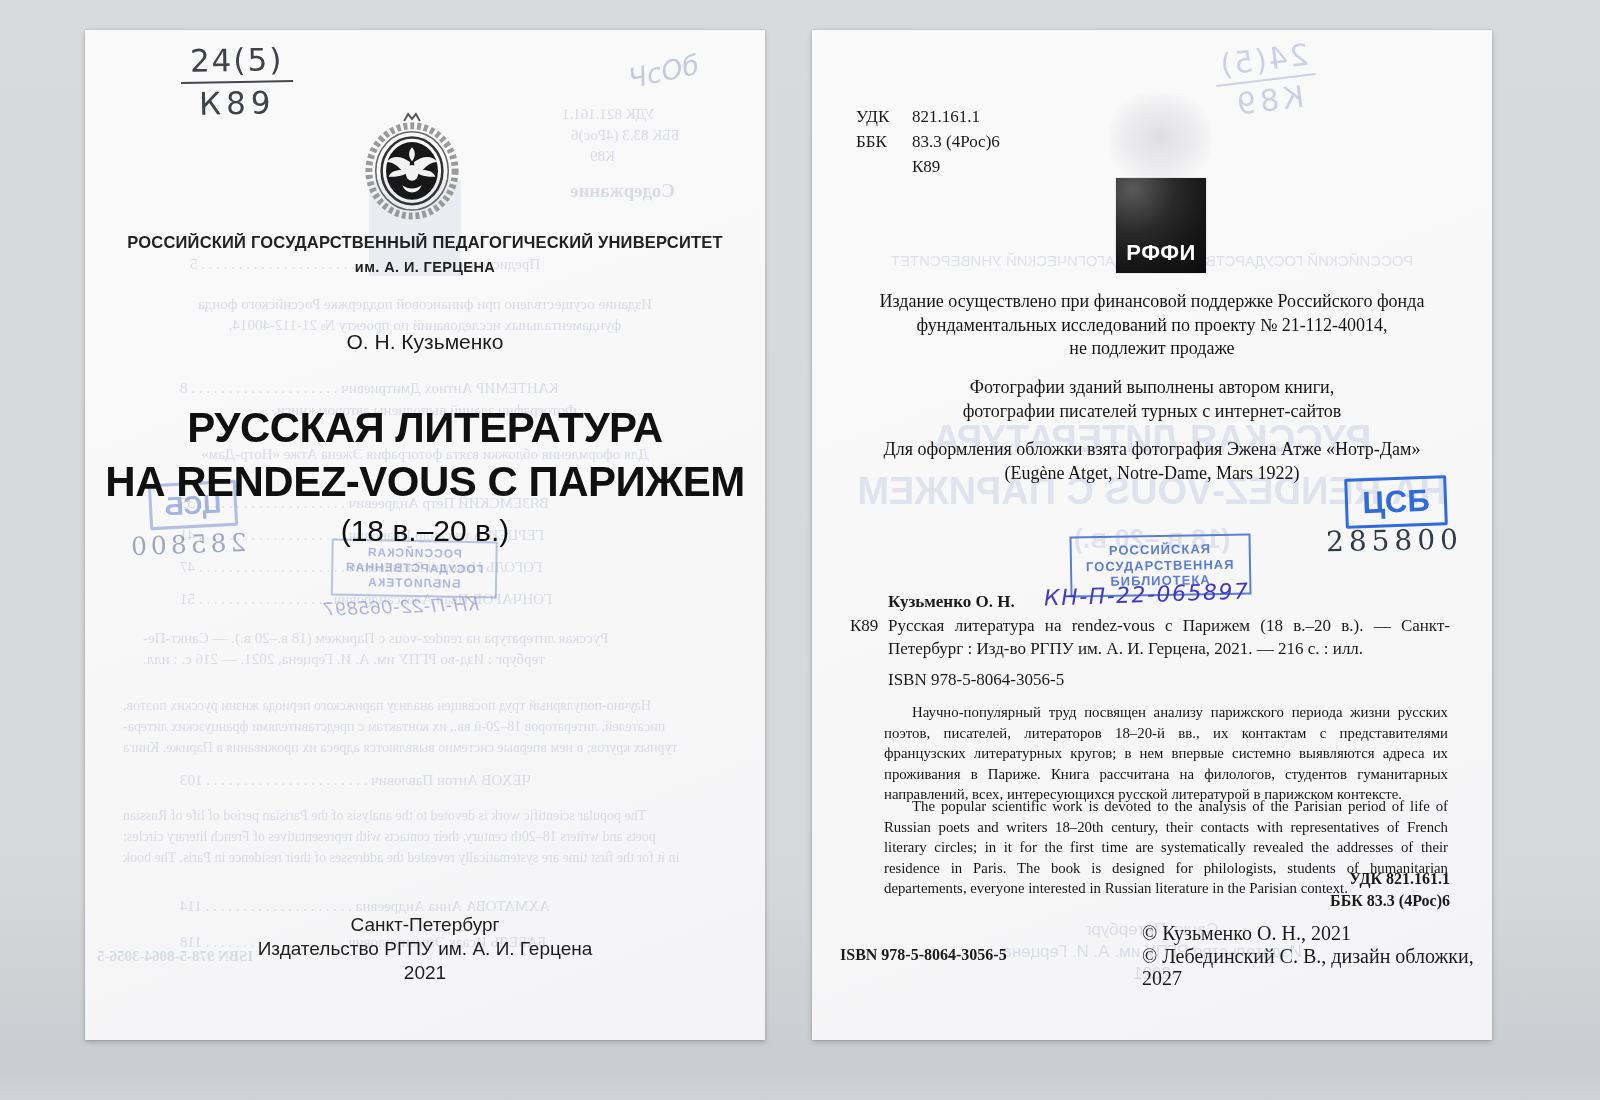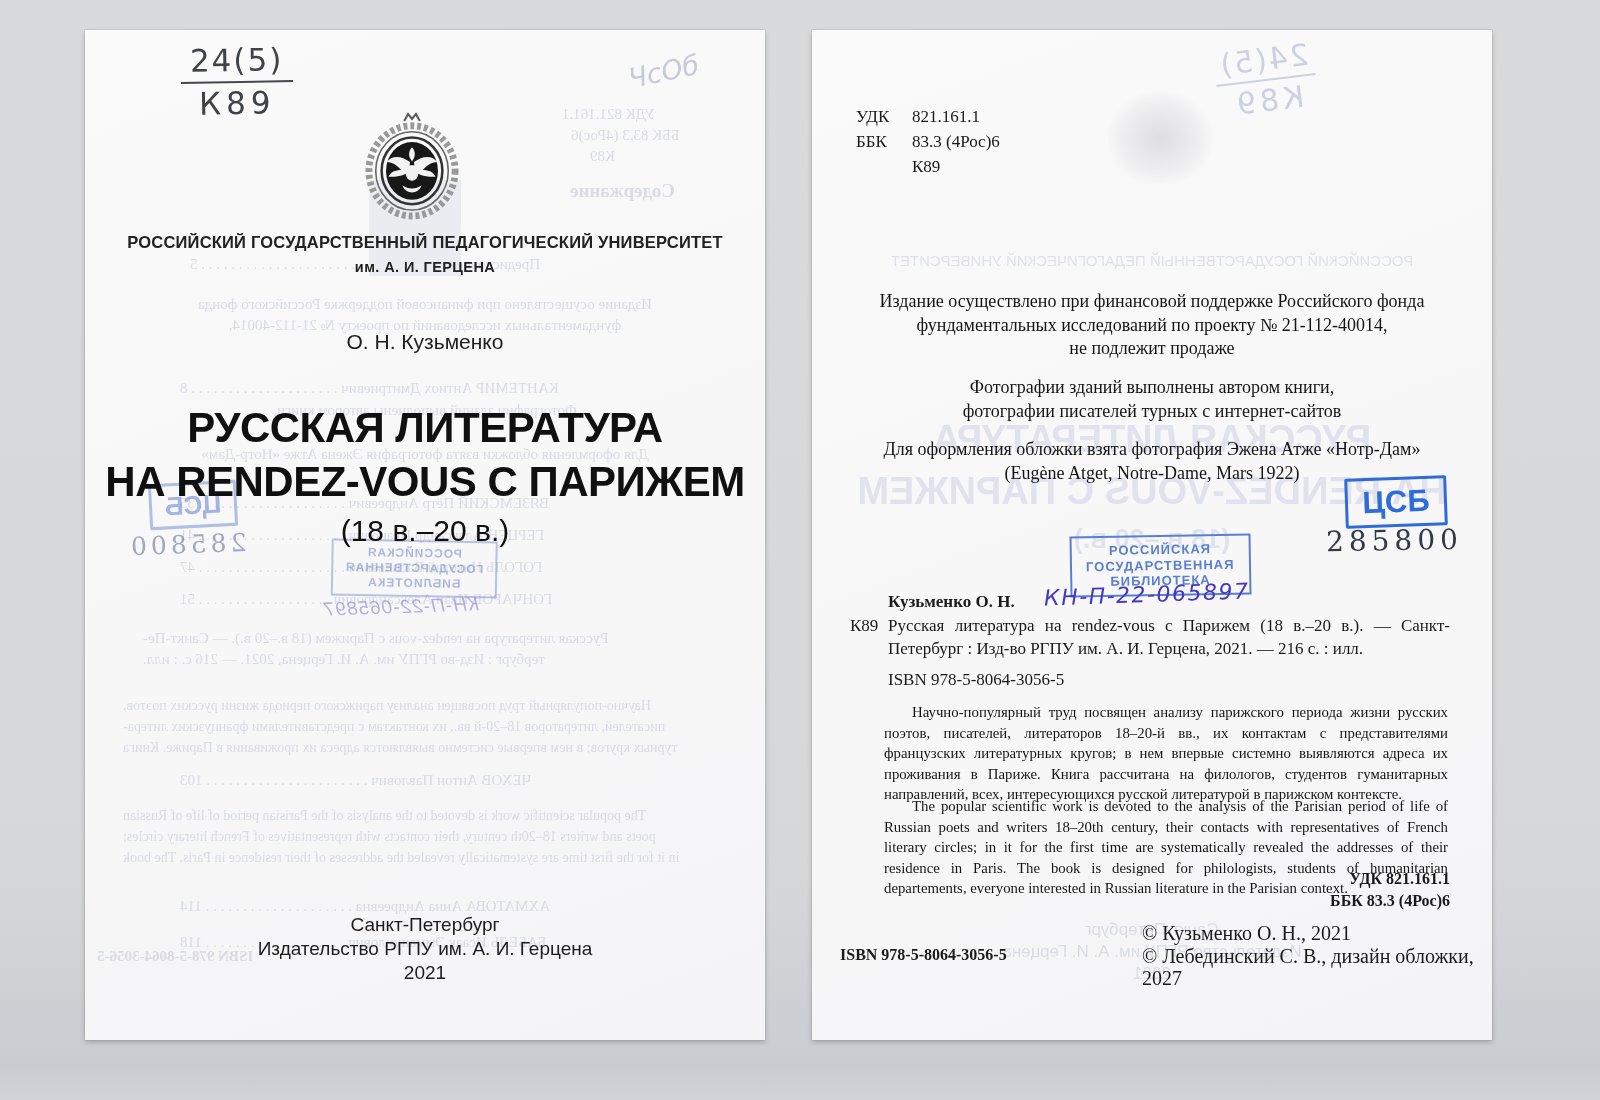--- a/index.html
+++ b/index.html
@@ -195,20 +195,23 @@
   <span class="ghost sans ctr" style="top:912px;font-size:17px;opacity:.5;">Издательство РГПУ им. А. И. Герцена</span>
   <span class="ghost sans ctr" style="top:934px;font-size:17px;opacity:.5;">2021</span>
 
   <div class="abs serif" id="udk-block">
     <div><span class="lbl">УДК</span><span>821.161.1</span></div>
     <div><span class="lbl">ББК</span><span>83.3 (4Рос)6</span></div>
     <div><span class="lbl"></span><span>К89</span></div>
   </div>
 
   <div class="abs" id="rffi-ghost"></div>
+  <div class="abs" id="rffi-logo">
+    <span class="rffi-text">РФФИ</span>
+  </div>
 
   <div class="abs ctr rblock" id="funding">
     <div>Издание осуществлено при финансовой поддержке Российского фонда</div>
     <div>фундаментальных исследований по проекту № 21-112-40014,</div>
     <div>не подлежит продаже</div>
   </div>
   <div class="abs ctr rblock" id="photo-credit">
     <div>Фотографии зданий выполнены автором книги,</div>
     <div>фотографии писателей турных с интернет-сайтов</div>
   </div>

